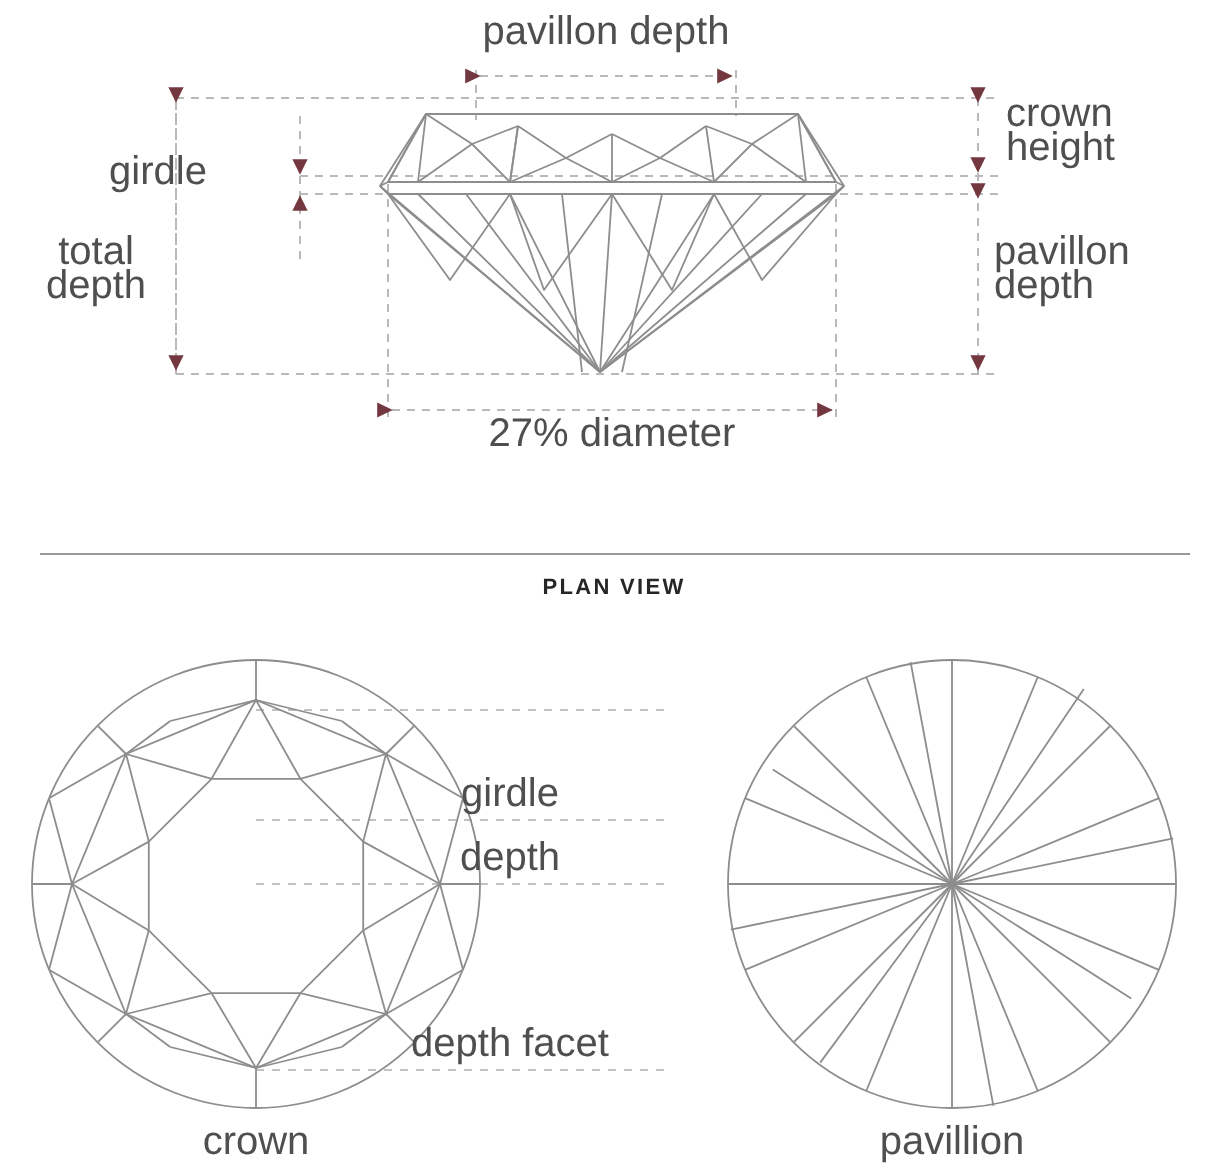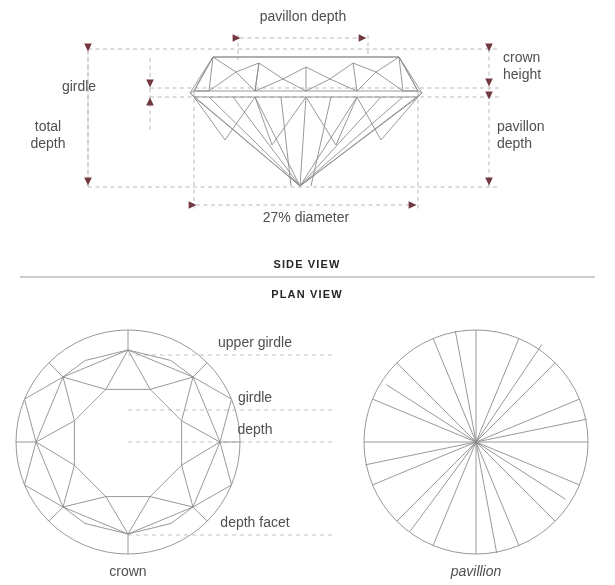--- a/index.html
+++ b/index.html
@@ -21,21 +21,21 @@
   svg.layer {
     position: absolute;
     left: 0;
     top: 0;
     width: 615px;
     height: 585px;
   }
   .diagram-text {
     position: absolute;
     font-family: "Liberation Sans", sans-serif;
-    font-size: 14px;
+    font-size: 20px;
     color: #4f4f4f;
     line-height: 17px;
     white-space: pre;
   }
   .section-title {
     position: absolute;
     font-family: "Liberation Sans", sans-serif;
     font-size: 11px;
     font-weight: bold;
     letter-spacing: 1.15px;
@@ -259,29 +259,27 @@
   <div class="diagram-text t-left" style="left:503px; top:49px; width:100px;"><span>crown</span><br><span>height</span></div>
 
   <div class="diagram-text t-left" style="left:497px; top:118px; width:110px;"><span>pavillon</span><br><span>depth</span></div>
 
   <div class="diagram-text t-right" style="left:20px; top:78px; width:118px;">girdle</div>
 
   <div class="diagram-text t-center" style="left:12px; top:118px; width:72px;text-align:center;"><span>total</span><br><span>depth</span></div>
 
   <div class="diagram-text t-center" style="left:206px; top:209px; width:200px;">27% diameter</div>
 
-  <div class="section-title t-center" style="left:207px; top:258px; width:200px;">SIDE VIEW</div>
 
   <div class="section-title t-center" style="left:207px; top:288px; width:200px;">PLAN VIEW</div>
 
-  <div class="diagram-text t-right" style="left:175px; top:334px; width:160px;">upper girdle</div>
 
   <div class="diagram-text t-right" style="left:175px; top:389px; width:160px;">girdle</div>
 
   <div class="diagram-text t-right" style="left:175px; top:421px; width:160px;">depth</div>
 
   <div class="diagram-text t-right" style="left:175px; top:514px; width:160px;">depth facet</div>
 
   <div class="diagram-text t-center" style="left:68px; top:563px; width:120px;">crown</div>
 
-  <div class="diagram-text t-center" style="left:416px; top:563px; width:120px;font-style:italic;">pavillion</div>
+  <div class="diagram-text t-center" style="left:416px; top:563px; width:120px;">pavillion</div>
 
 </div>
 
 </body></html>

